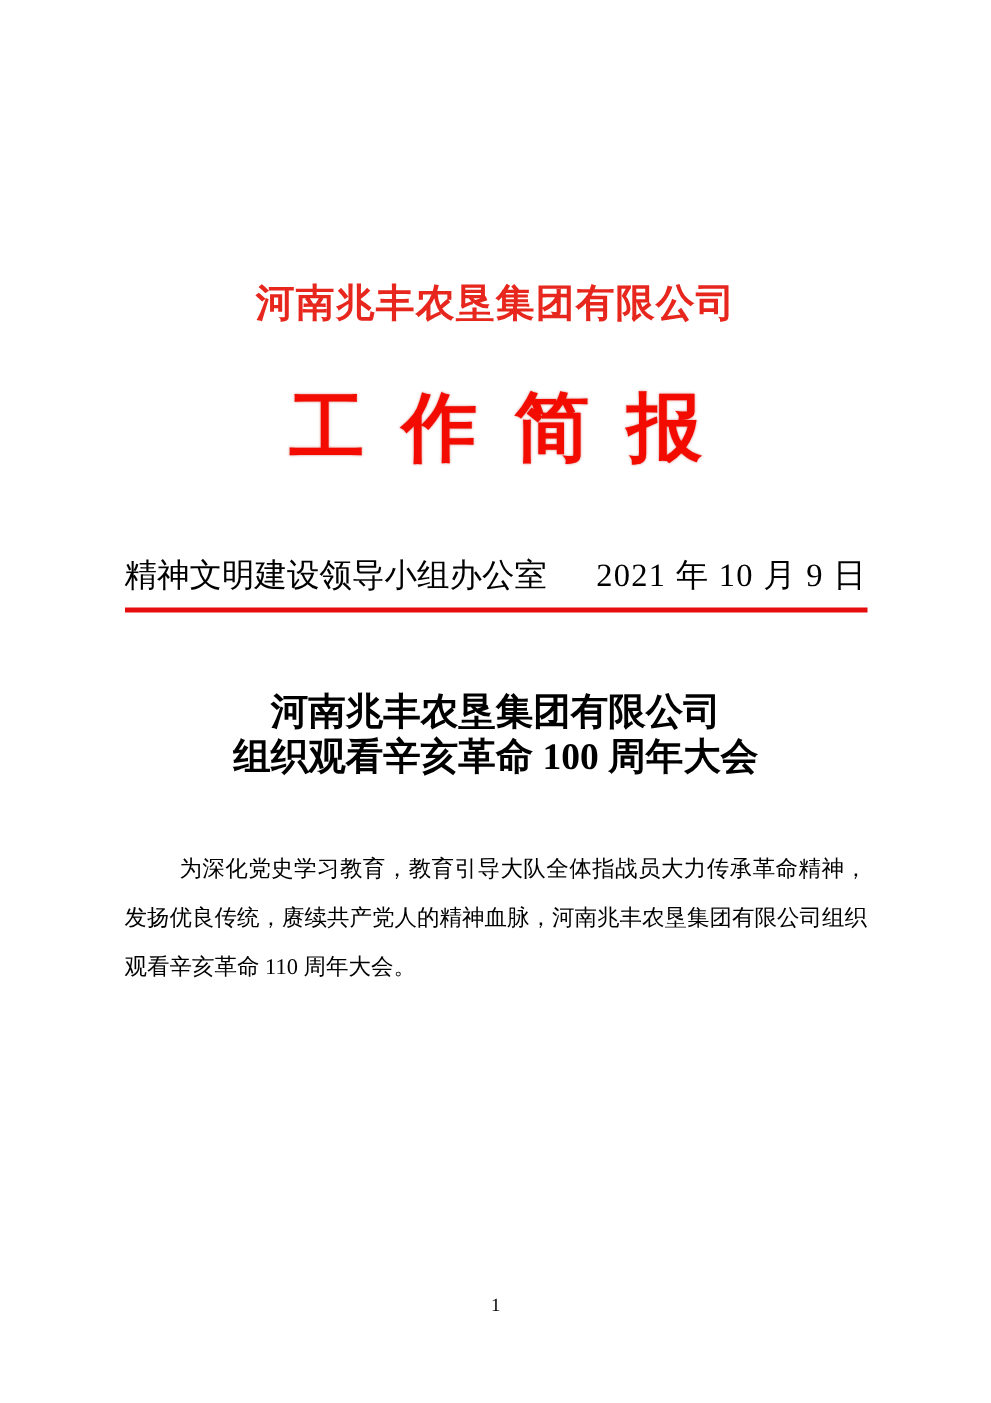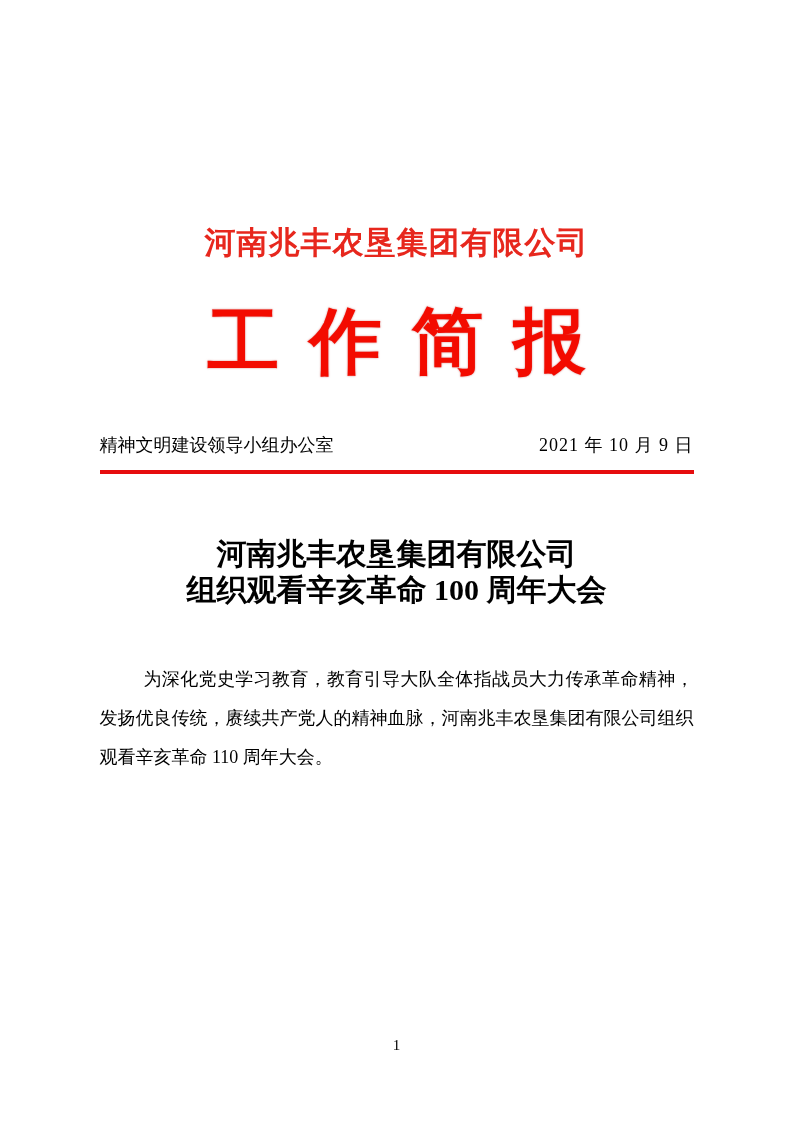--- a/index.html
+++ b/index.html
@@ -30,33 +30,33 @@
     font-size: 31px;
     line-height: 38px;
     font-weight: bold;
     letter-spacing: 1px;
     color: var(--accent-red);
   }
   .masthead {
     margin-top: 28px;
     margin-right: -30px; 
     text-align: center;
-    font-size: 72px;
+    font-size: 60px;
     line-height: 104px;
     font-weight: bold;
     letter-spacing: 30px;
     color: var(--masthead-red);
     text-shadow: 0 0 2px rgba(170, 10, 0, 0.55);
   }
   .meta-row {
-    margin-top: 38px;
+    margin-top: 54px;
     display: flex;
     justify-content: space-between;
     align-items: baseline;
-    font-size: 18px;
+    font-size: 26px;
     line-height: 26px;
   }
   .issue-date { letter-spacing: 1px; }
   .rule {
     margin-top: 12px;
     height: 0;
     border-top: 4px solid var(--rule-red);
   }
   .article-title {
     margin-top: 62px;

